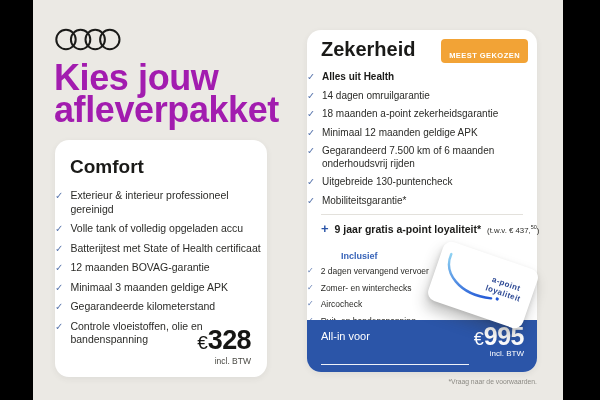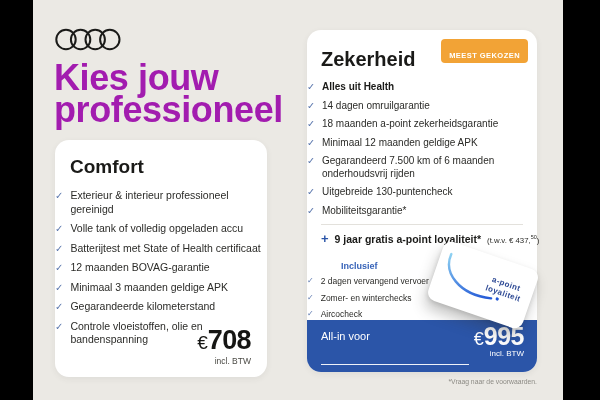--- a/index.html
+++ b/index.html
@@ -17,21 +17,21 @@
     font-size:36px;line-height:32px;font-weight:700;color:#a21caf;letter-spacing:-0.4px;
   }
 
   
   .card{position:absolute;background:#fff;border-radius:14px;box-shadow:0 2px 6px rgba(60,60,55,0.07);}
   .card-comfort{left:22px;top:140px;width:212px;height:237px;}
   .card-zeker{left:274px;top:30px;width:230px;height:342px;}
 
   .card h2{margin:0;color:#1a1a18;font-weight:700;}
   .card-comfort h2{padding:16px 16px 11px 15px;font-size:19px;}
-  .card-zeker h2{padding:18px 14px 10px 14px;font-size:20px;}
+  .card-zeker h2{padding:8px 14px 10px 14px;font-size:20px;}
 
   ul.checklist{list-style:none;margin:0;padding:0;}
   ul.checklist li{display:flex;align-items:flex-start;gap:7px;margin-bottom:6px;color:#2b2b28;}
   .check{flex:0 0 auto;color:#5C78AE;font-weight:400;}
 
   .c-items{padding:0 10px 0 15px;}
   .c-items li{font-size:10.5px;line-height:13.5px;}
   .c-items .check{font-size:10px;line-height:13.5px;}
 
   .z-items{padding:0 8px 0 14px;}
@@ -96,21 +96,21 @@
     <svg width="66" height="23" viewBox="0 0 66 23" fill="none" xmlns="http://www.w3.org/2000/svg">
       <circle cx="11" cy="11.5" r="9.7" stroke="#1a1a18" stroke-width="2"></circle>
       <circle cx="25.6" cy="11.5" r="9.7" stroke="#1a1a18" stroke-width="2"></circle>
       <circle cx="40.2" cy="11.5" r="9.7" stroke="#1a1a18" stroke-width="2"></circle>
       <circle cx="54.8" cy="11.5" r="9.7" stroke="#1a1a18" stroke-width="2"></circle>
     </svg>
   </div>
 
   <div class="headline">
     <div>Kies jouw</div>
-    <div>professioneel</div>
+    <div>afleverpakket</div>
   </div>
 
   <div class="card card-comfort">
     <h2>Comfort</h2>
     <ul class="checklist c-items">
       <li>
           <span class="check">✓</span>
           <span class="item-text">Exterieur &amp; interieur professioneel gereinigd</span>
         </li>
       <li>
@@ -132,21 +132,21 @@
       <li>
           <span class="check">✓</span>
           <span class="item-text">Gegarandeerde kilometerstand</span>
         </li>
       <li>
           <span class="check">✓</span>
           <span class="item-text">Controle vloeistoffen, olie en bandenspanning</span>
         </li>
     </ul>
     <div class="price">
-      <div><span class="cur">€</span><span class="amt">708</span></div>
+      <div><span class="cur">€</span><span class="amt">328</span></div>
       <div class="vat">incl. BTW</div>
     </div>
   </div>
 
   <div class="card card-zeker">
     <div class="badge">MEEST GEKOZEN</div>
     <h2>Zekerheid</h2>
     <ul class="checklist z-items">
       <li>
           <span class="check">✓</span>

